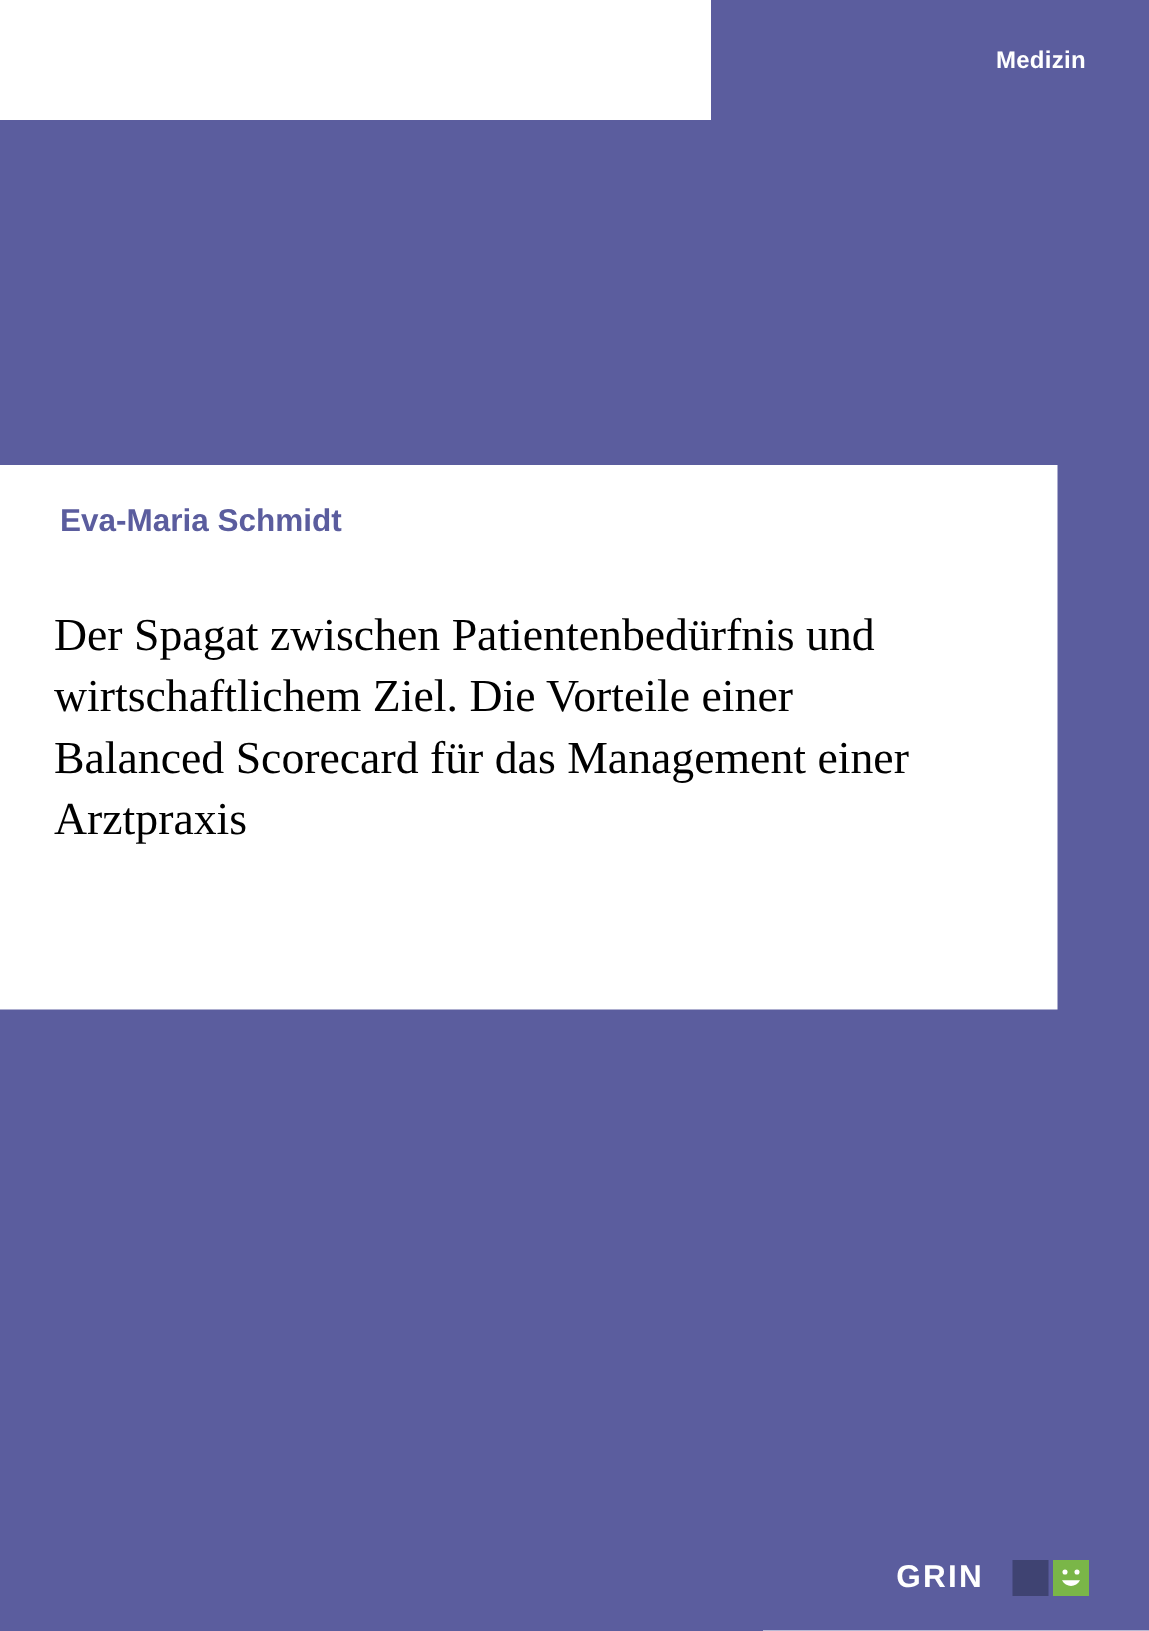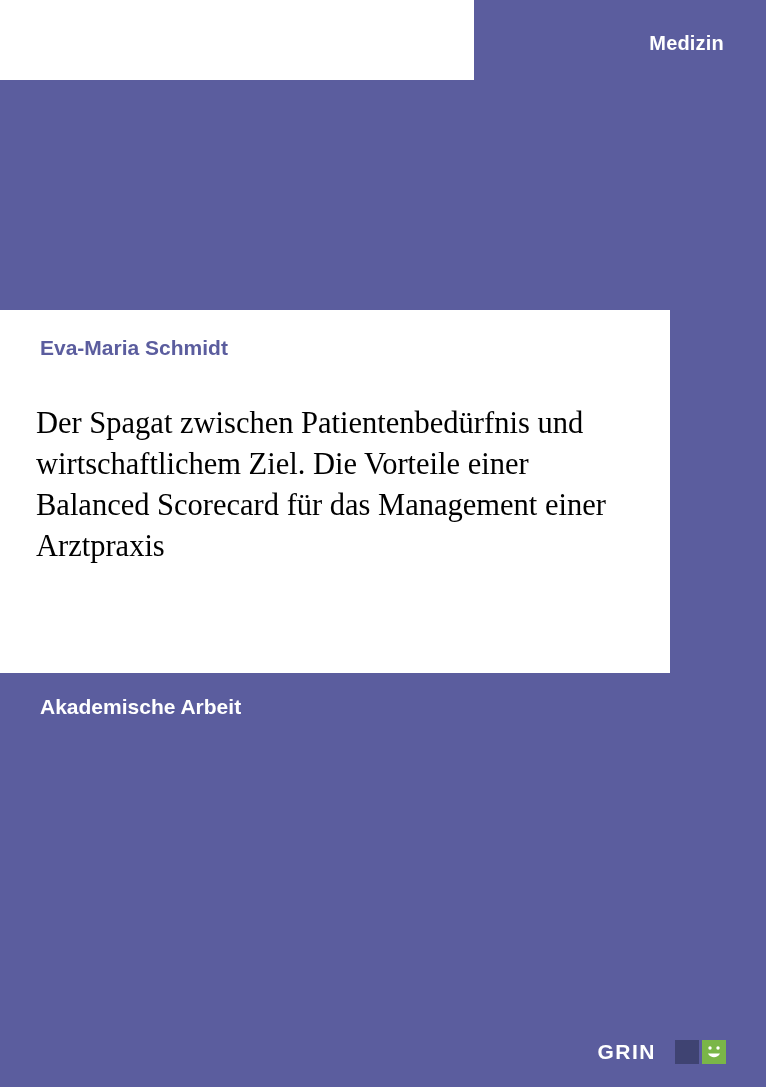--- a/index.html
+++ b/index.html
@@ -23,32 +23,33 @@
     width: 474px;
     height: 80px;
     background: #ffffff;
   }
   .category {
     position: absolute;
     top: 32px;
     right: 42px;
     color: #ffffff;
     font-family: "Liberation Sans", sans-serif;
-    font-size: 20px;
+    font-size: 16px;
     font-weight: bold;
     letter-spacing: 0.2px;
   }
   
   .title-panel {
     position: absolute;
     left: 0;
     top: 310px;
     width: 670px;
     height: 363px;
     background: #ffffff;
+    padding-left: 35px;
   }
   .author {
     position: absolute;
     left: 40px;
     top: 26px;
     color: #5b5d9e;
     font-family: "Liberation Sans", sans-serif;
     font-size: 21px;
     font-weight: bold;
   }
@@ -117,21 +118,20 @@
 
   <div class="top-white"></div>
 
   <div class="category">Medizin</div>
 
   <div class="title-panel">
     <div class="author">Eva-Maria Schmidt</div>
     <div class="title">Der Spagat zwischen Patientenbedürfnis und wirtschaftlichem Ziel. Die Vorteile einer Balanced Scorecard für das Management einer Arztpraxis</div>
   </div>
 
-  <div class="worktype">Akademische Arbeit</div>
 
   <div class="logo">
     <span class="logo-text">GRIN</span>
     <span class="logo-sq dark"></span>
     <span class="logo-sq green">
       <svg class="smiley" viewBox="0 0 24 24" xmlns="http://www.w3.org/2000/svg">
         <circle cx="8" cy="8" r="1.7" fill="#ffffff"></circle>
         <circle cx="16" cy="8" r="1.7" fill="#ffffff"></circle>
         <path d="M6 13.5 C8.5 18.5, 15.5 18.5, 18 13.5 Z" fill="#ffffff"></path>
       </svg>

